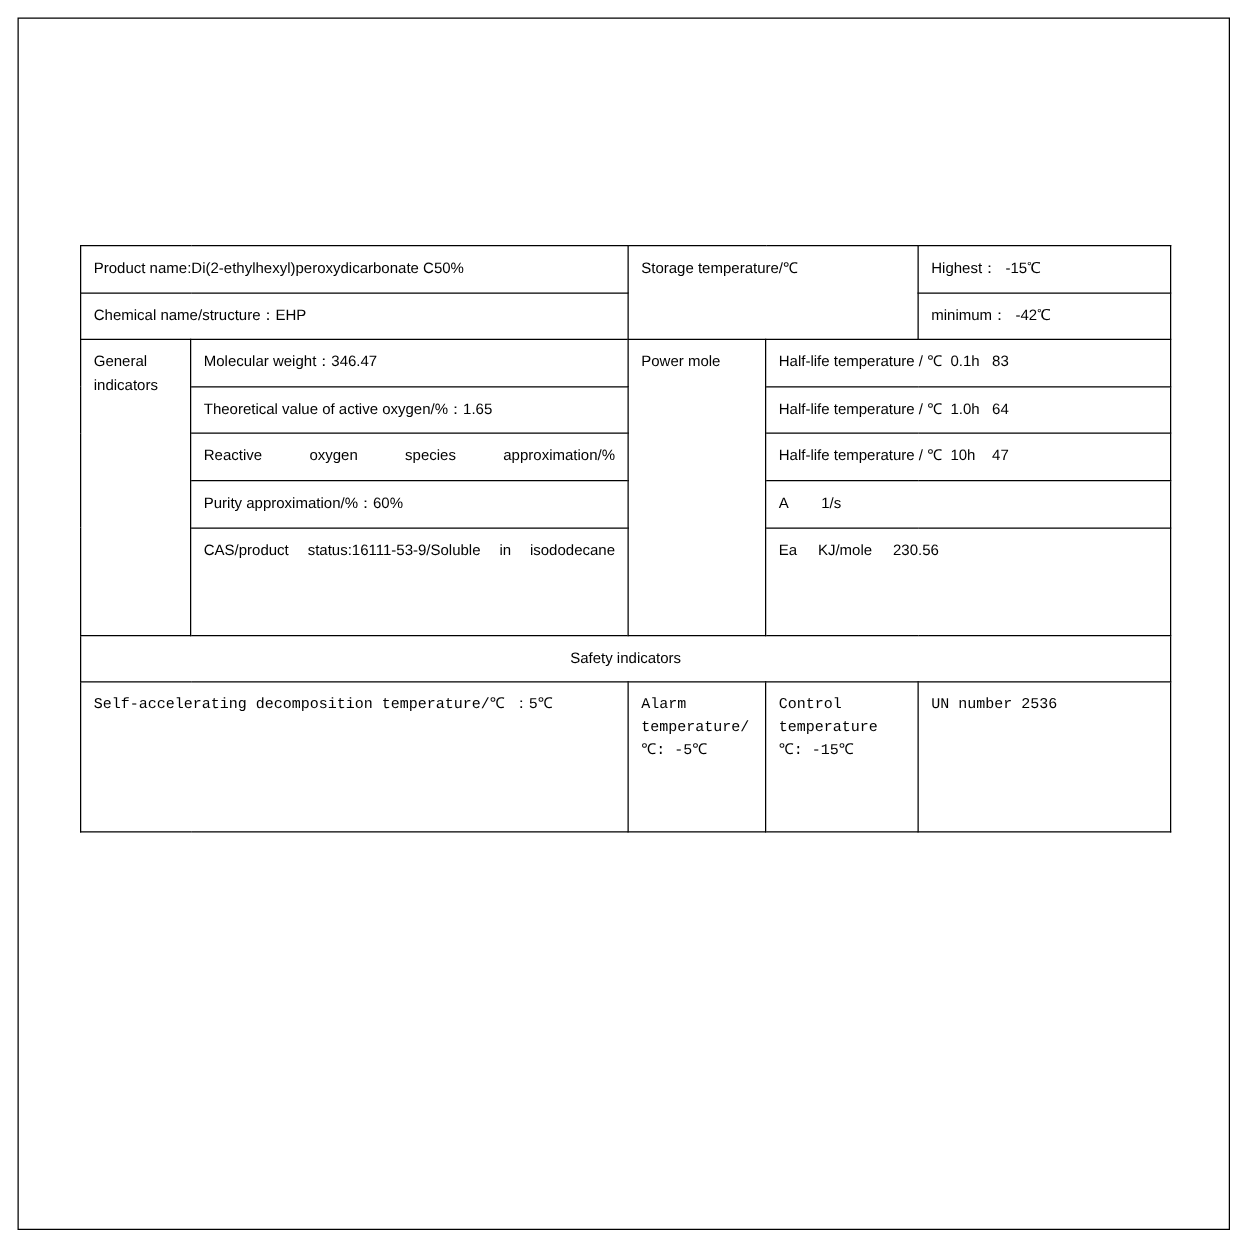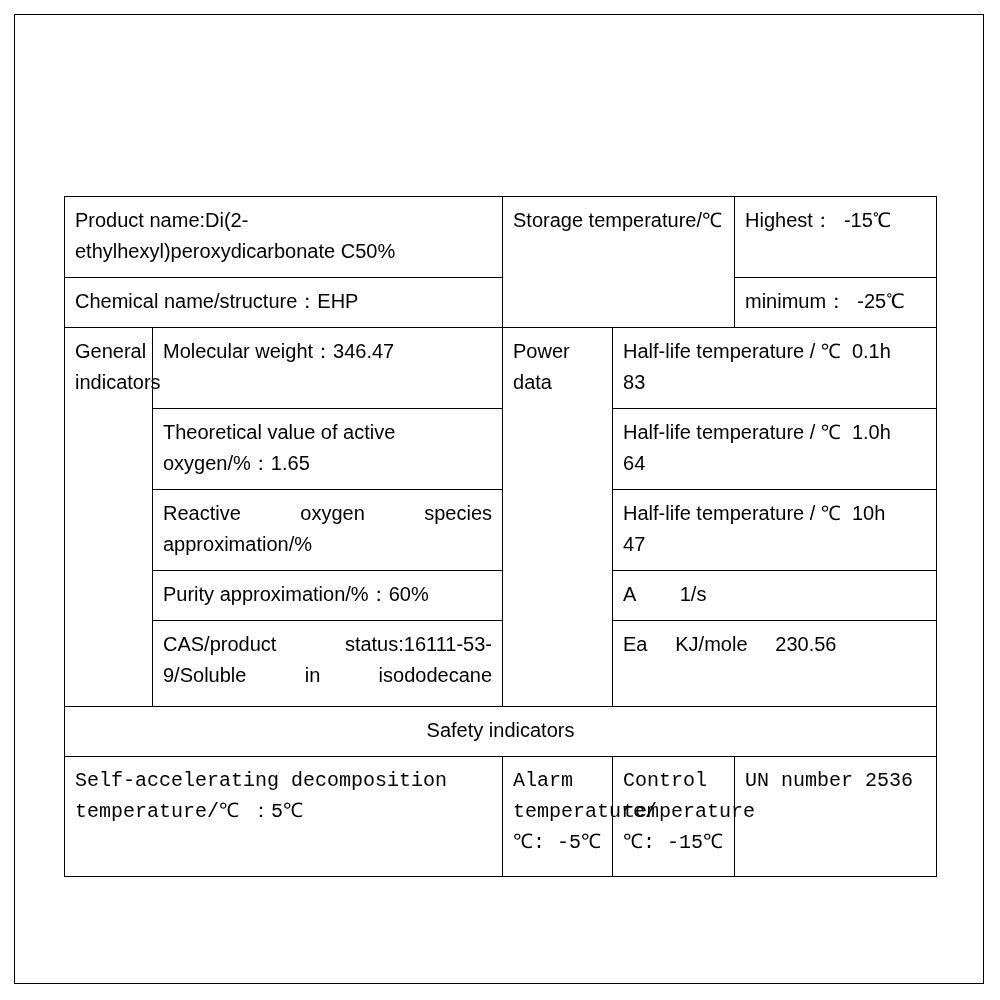--- a/index.html
+++ b/index.html
@@ -27,21 +27,21 @@
   .sheet {
     position: absolute;
     left: 64px;
     top: 196px;
     width: 872px;
   }
   table.spec {
     border-collapse: collapse;
     table-layout: fixed;
     width: 872px;
-    font-size: 20px;
+    font-size: 12px;
     line-height: 1.55;
     border-radius: 12px;
   }
   table.spec td {
     border: 1px solid #000000;
     vertical-align: top;
     padding: 8px 10px 10px 10px;
     box-sizing: border-box;
   }
   .cell-text {
@@ -97,33 +97,33 @@
         </td>
         <td>
           <span class="cell-text">Highest：  -15℃</span>
         </td>
       </tr>
       <tr>
         <td colspan="2">
           <span class="cell-text">Chemical name/structure：EHP</span>
         </td>
         <td>
-          <span class="cell-text">minimum：  -25℃</span>
+          <span class="cell-text">minimum：  -42℃</span>
         </td>
       </tr>
 
       <tr>
         <td rowspan="5" class="tall-top">
           <span class="cell-text">General indicators</span>
         </td>
         <td>
           <span class="cell-text">Molecular weight：346.47</span>
         </td>
         <td rowspan="5" class="tall-top">
-          <span class="cell-text">Power data</span>
+          <span class="cell-text">Power mole</span>
         </td>
         <td colspan="2">
           <span class="cell-text">Half-life temperature / ℃  0.1h   83</span>
         </td>
       </tr>
       <tr>
         <td>
           <span class="cell-text">Theoretical value of active oxygen/%：1.65</span>
         </td>
         <td colspan="2">

